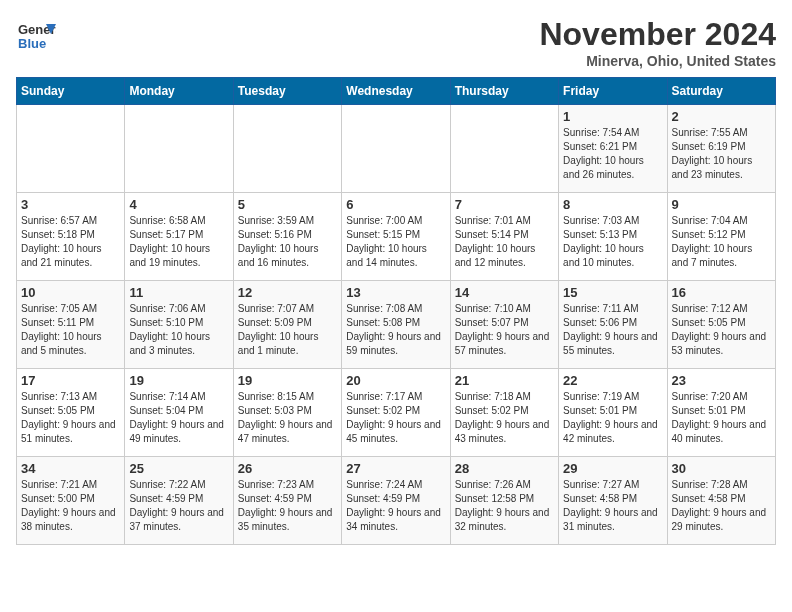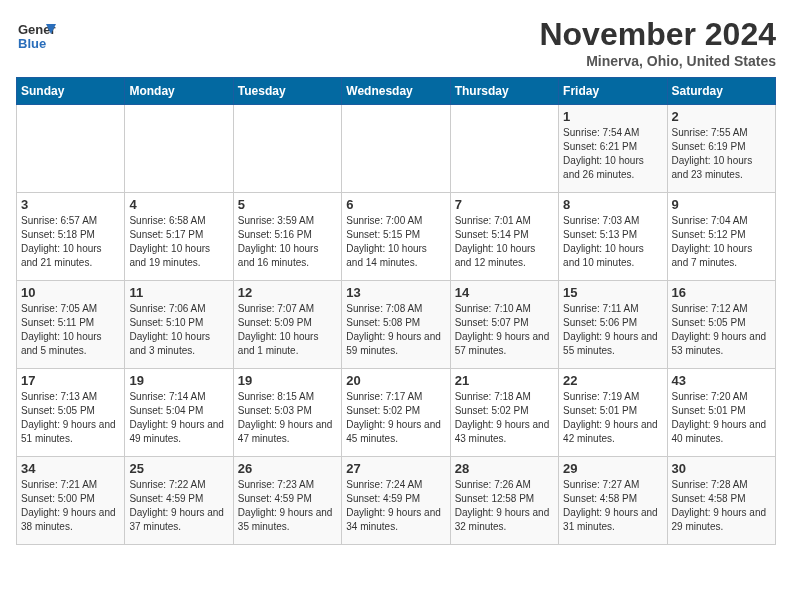--- a/index.html
+++ b/index.html
@@ -247,21 +247,21 @@
 Sunset: 5:02 PM
 Daylight: 9 hours and 43 minutes.</div>
         </td>
         <td>
           <span class="day-num">22</span>
           <div class="day-info">Sunrise: 7:19 AM
 Sunset: 5:01 PM
 Daylight: 9 hours and 42 minutes.</div>
         </td>
         <td>
-          <span class="day-num">43</span>
+          <span class="day-num">23</span>
           <div class="day-info">Sunrise: 7:20 AM
 Sunset: 5:01 PM
 Daylight: 9 hours and 40 minutes.</div>
         </td>
       </tr>
       <tr>
         <td>
           <span class="day-num">34</span>
           <div class="day-info">Sunrise: 7:21 AM
 Sunset: 5:00 PM

